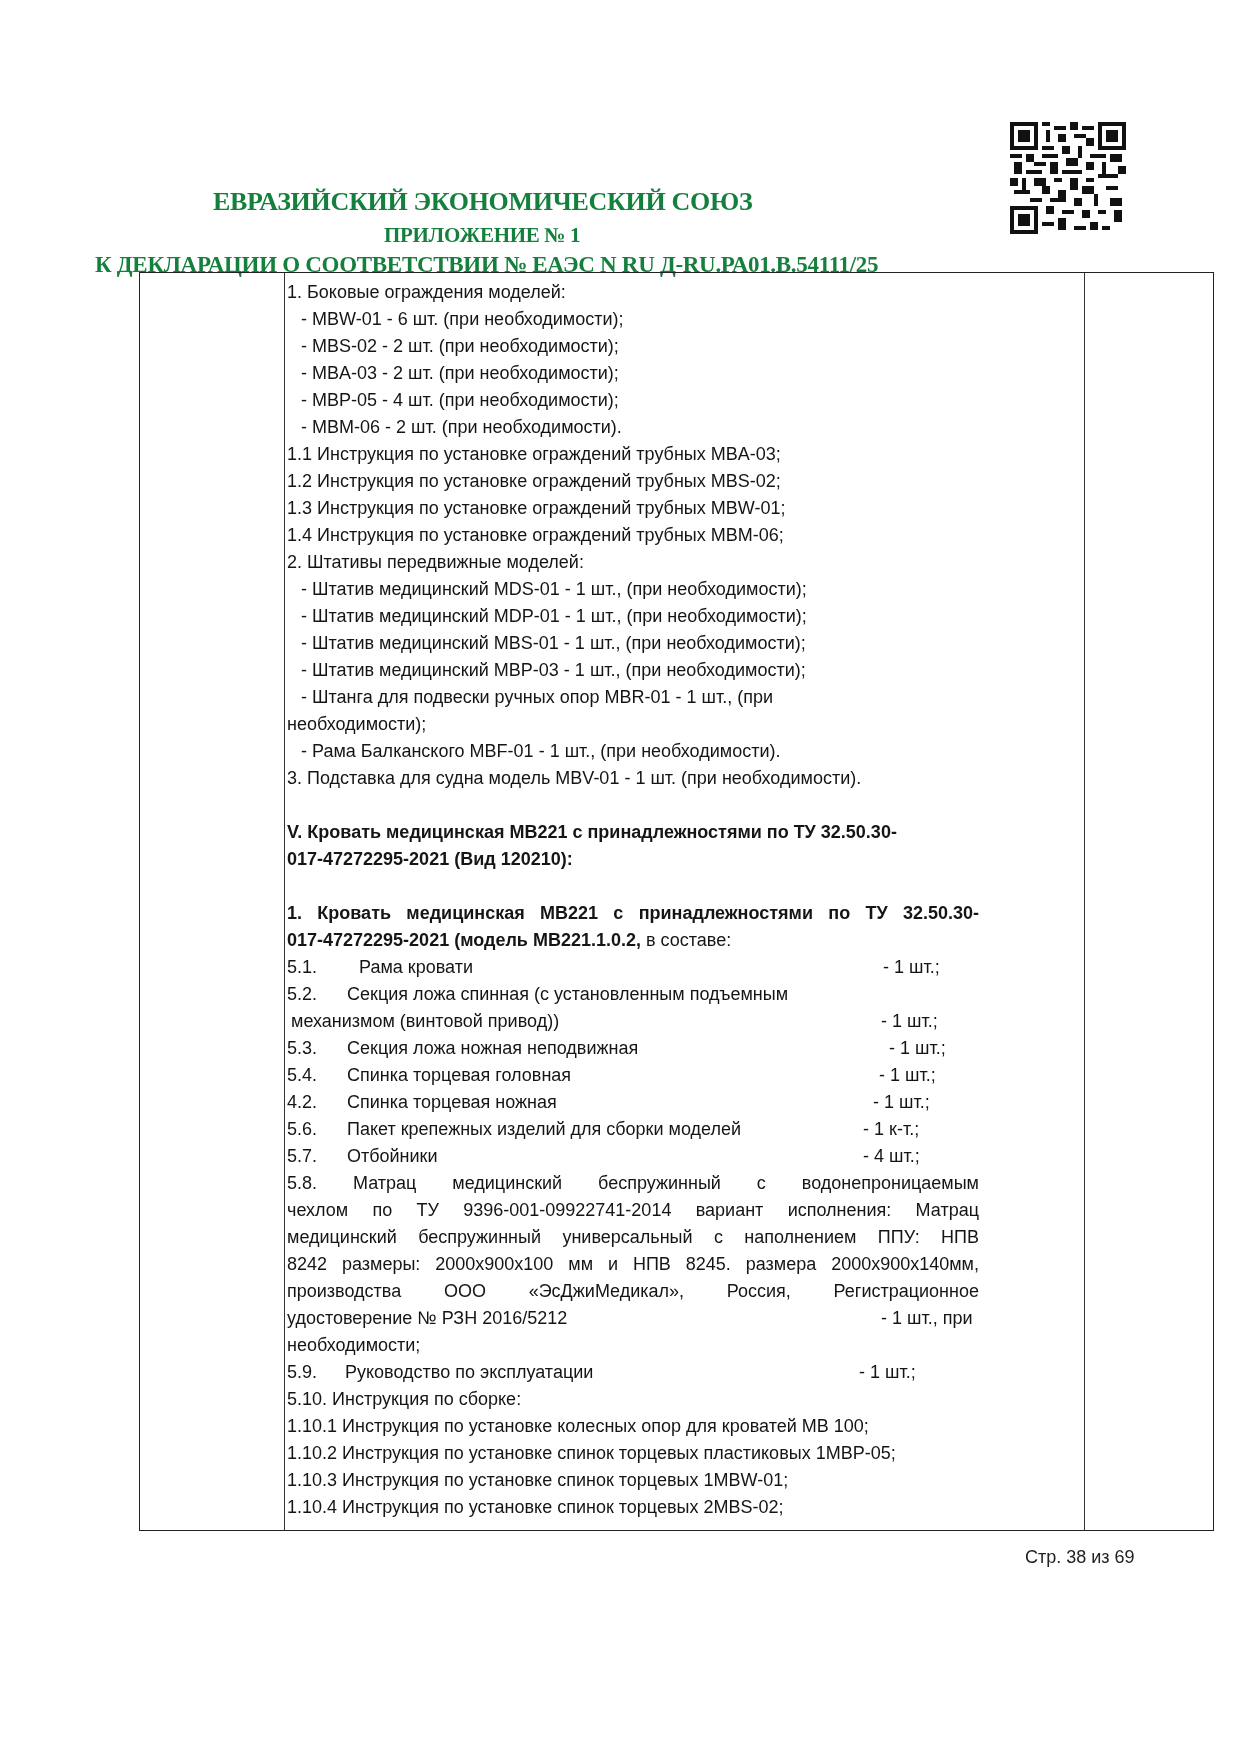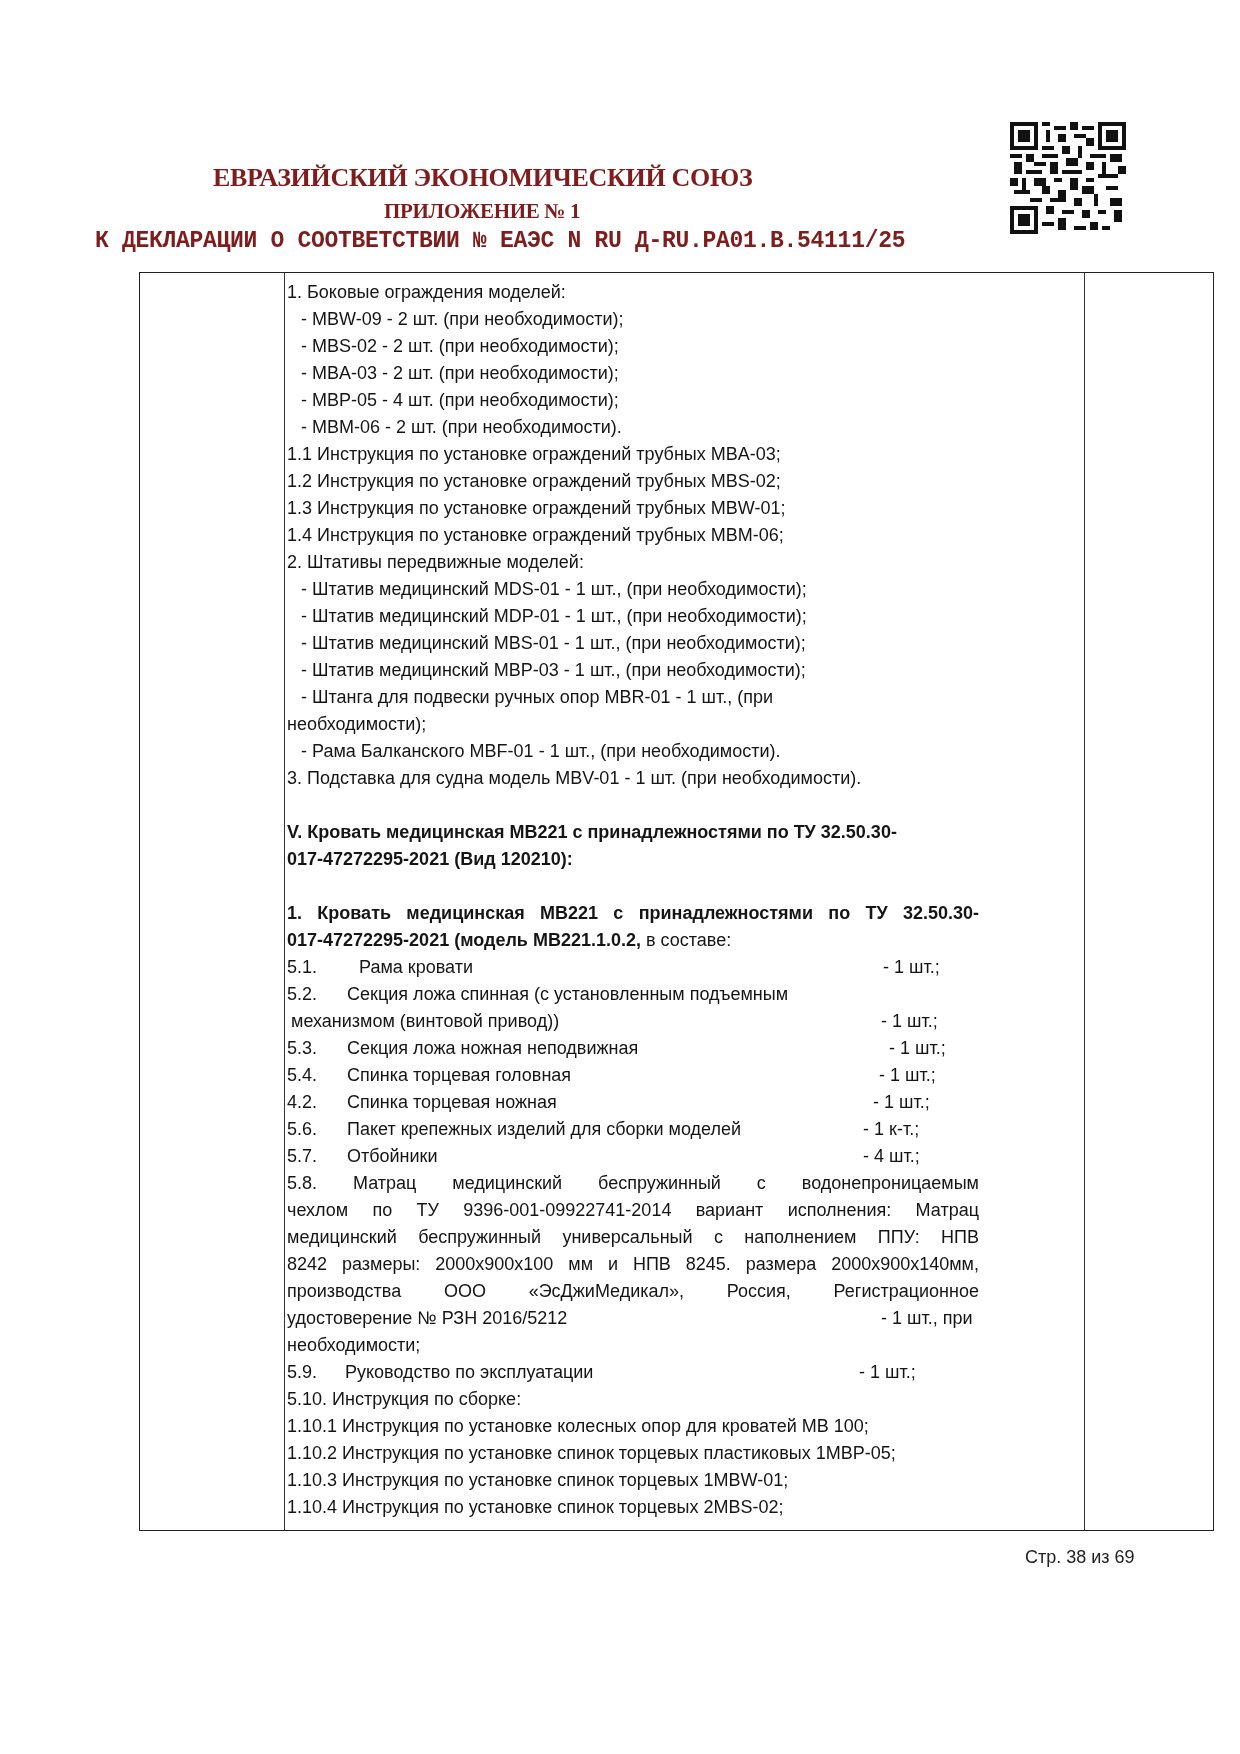--- a/index.html
+++ b/index.html
@@ -1,21 +1,21 @@
 <!DOCTYPE html>
 <html><head>
   <meta charset="utf-8">
   <style>
     html, body { margin: 0; padding: 0; background: #ffffff; }
     body { width: 1240px; height: 1754px; position: relative; overflow: hidden; color: #111; }
     .header { position: absolute; left: 0; top: 0; width: 1240px; }
-    .h-line { position: absolute; font-family: "Liberation Serif", "DejaVu Serif", serif; font-weight: bold; color: #7f1d1d; white-space: nowrap; letter-spacing: -0.3px; }
+    .h-line { position: absolute; font-family: "Liberation Serif", "DejaVu Serif", serif; font-weight: bold; color: #15803d; white-space: nowrap; letter-spacing: -0.3px; margin-top: 24px; }
     .h1 { left: 213px; top: 163px; font-size: 26px; }
     .h2 { left: 384px; top: 199px; font-size: 21px; }
-    .h3 { left: 95px; top: 228px; font-size: 23px; font-family: Liberation Mono, monospace; }
+    .h3 { left: 95px; top: 228px; font-size: 23px; }
     .qr { position: absolute; left: 1010px; top: 122px; width: 116px; height: 112px; }
     .table { position: absolute; left: 97px; top: 272px; width: 1075px; height: 1259px; border: 1.5px solid #222; box-sizing: border-box; margin-left: 42px; }
     .col-left { position: absolute; left: 0; top: 0; width: 145px; height: 100%; border-right: 1.5px solid #333; box-sizing: border-box; }
     .col-mid { position: absolute; left: 145px; top: 0; width: 800px; height: 100%; border-right: 1.5px solid #333; box-sizing: border-box; }
     .col-right { position: absolute; left: 945px; top: 0; width: 128px; height: 100%; }
     .content { position: absolute; left: 2px; top: 6px; width: 692px; font-family: "Liberation Sans", "DejaVu Sans", sans-serif; font-size: 18px; line-height: 27px; color: #151515; }
     .ln { white-space: nowrap; height: 27px; position: relative; }
     .ind { padding-left: 14px; }
     .b { font-weight: bold; }
     .blank { height: 27px; }
@@ -97,21 +97,21 @@
         <rect x="23" y="26" width="2" height="1"></rect>
     </g>
   </svg>
 </div>
 
 <div class="table">
   <div class="col-left"></div>
   <div class="col-mid">
     <div class="content">
       <div class="ln">1. Боковые ограждения моделей:</div>
-      <div class="ln ind">- MBW-09 - 2 шт. (при необходимости);</div>
+      <div class="ln ind">- MBW-01 - 6 шт. (при необходимости);</div>
       <div class="ln ind">- MBS-02 - 2 шт. (при необходимости);</div>
       <div class="ln ind">- MBA-03 - 2 шт. (при необходимости);</div>
       <div class="ln ind">- MBP-05 - 4 шт. (при необходимости);</div>
       <div class="ln ind">- MBM-06 - 2 шт. (при необходимости).</div>
       <div class="ln">1.1 Инструкция по установке ограждений трубных MBA-03;</div>
       <div class="ln">1.2 Инструкция по установке ограждений трубных MBS-02;</div>
       <div class="ln">1.3 Инструкция по установке ограждений трубных MBW-01;</div>
       <div class="ln">1.4 Инструкция по установке ограждений трубных MBM-06;</div>
 
       <div class="ln">2. Штативы передвижные моделей:</div>

